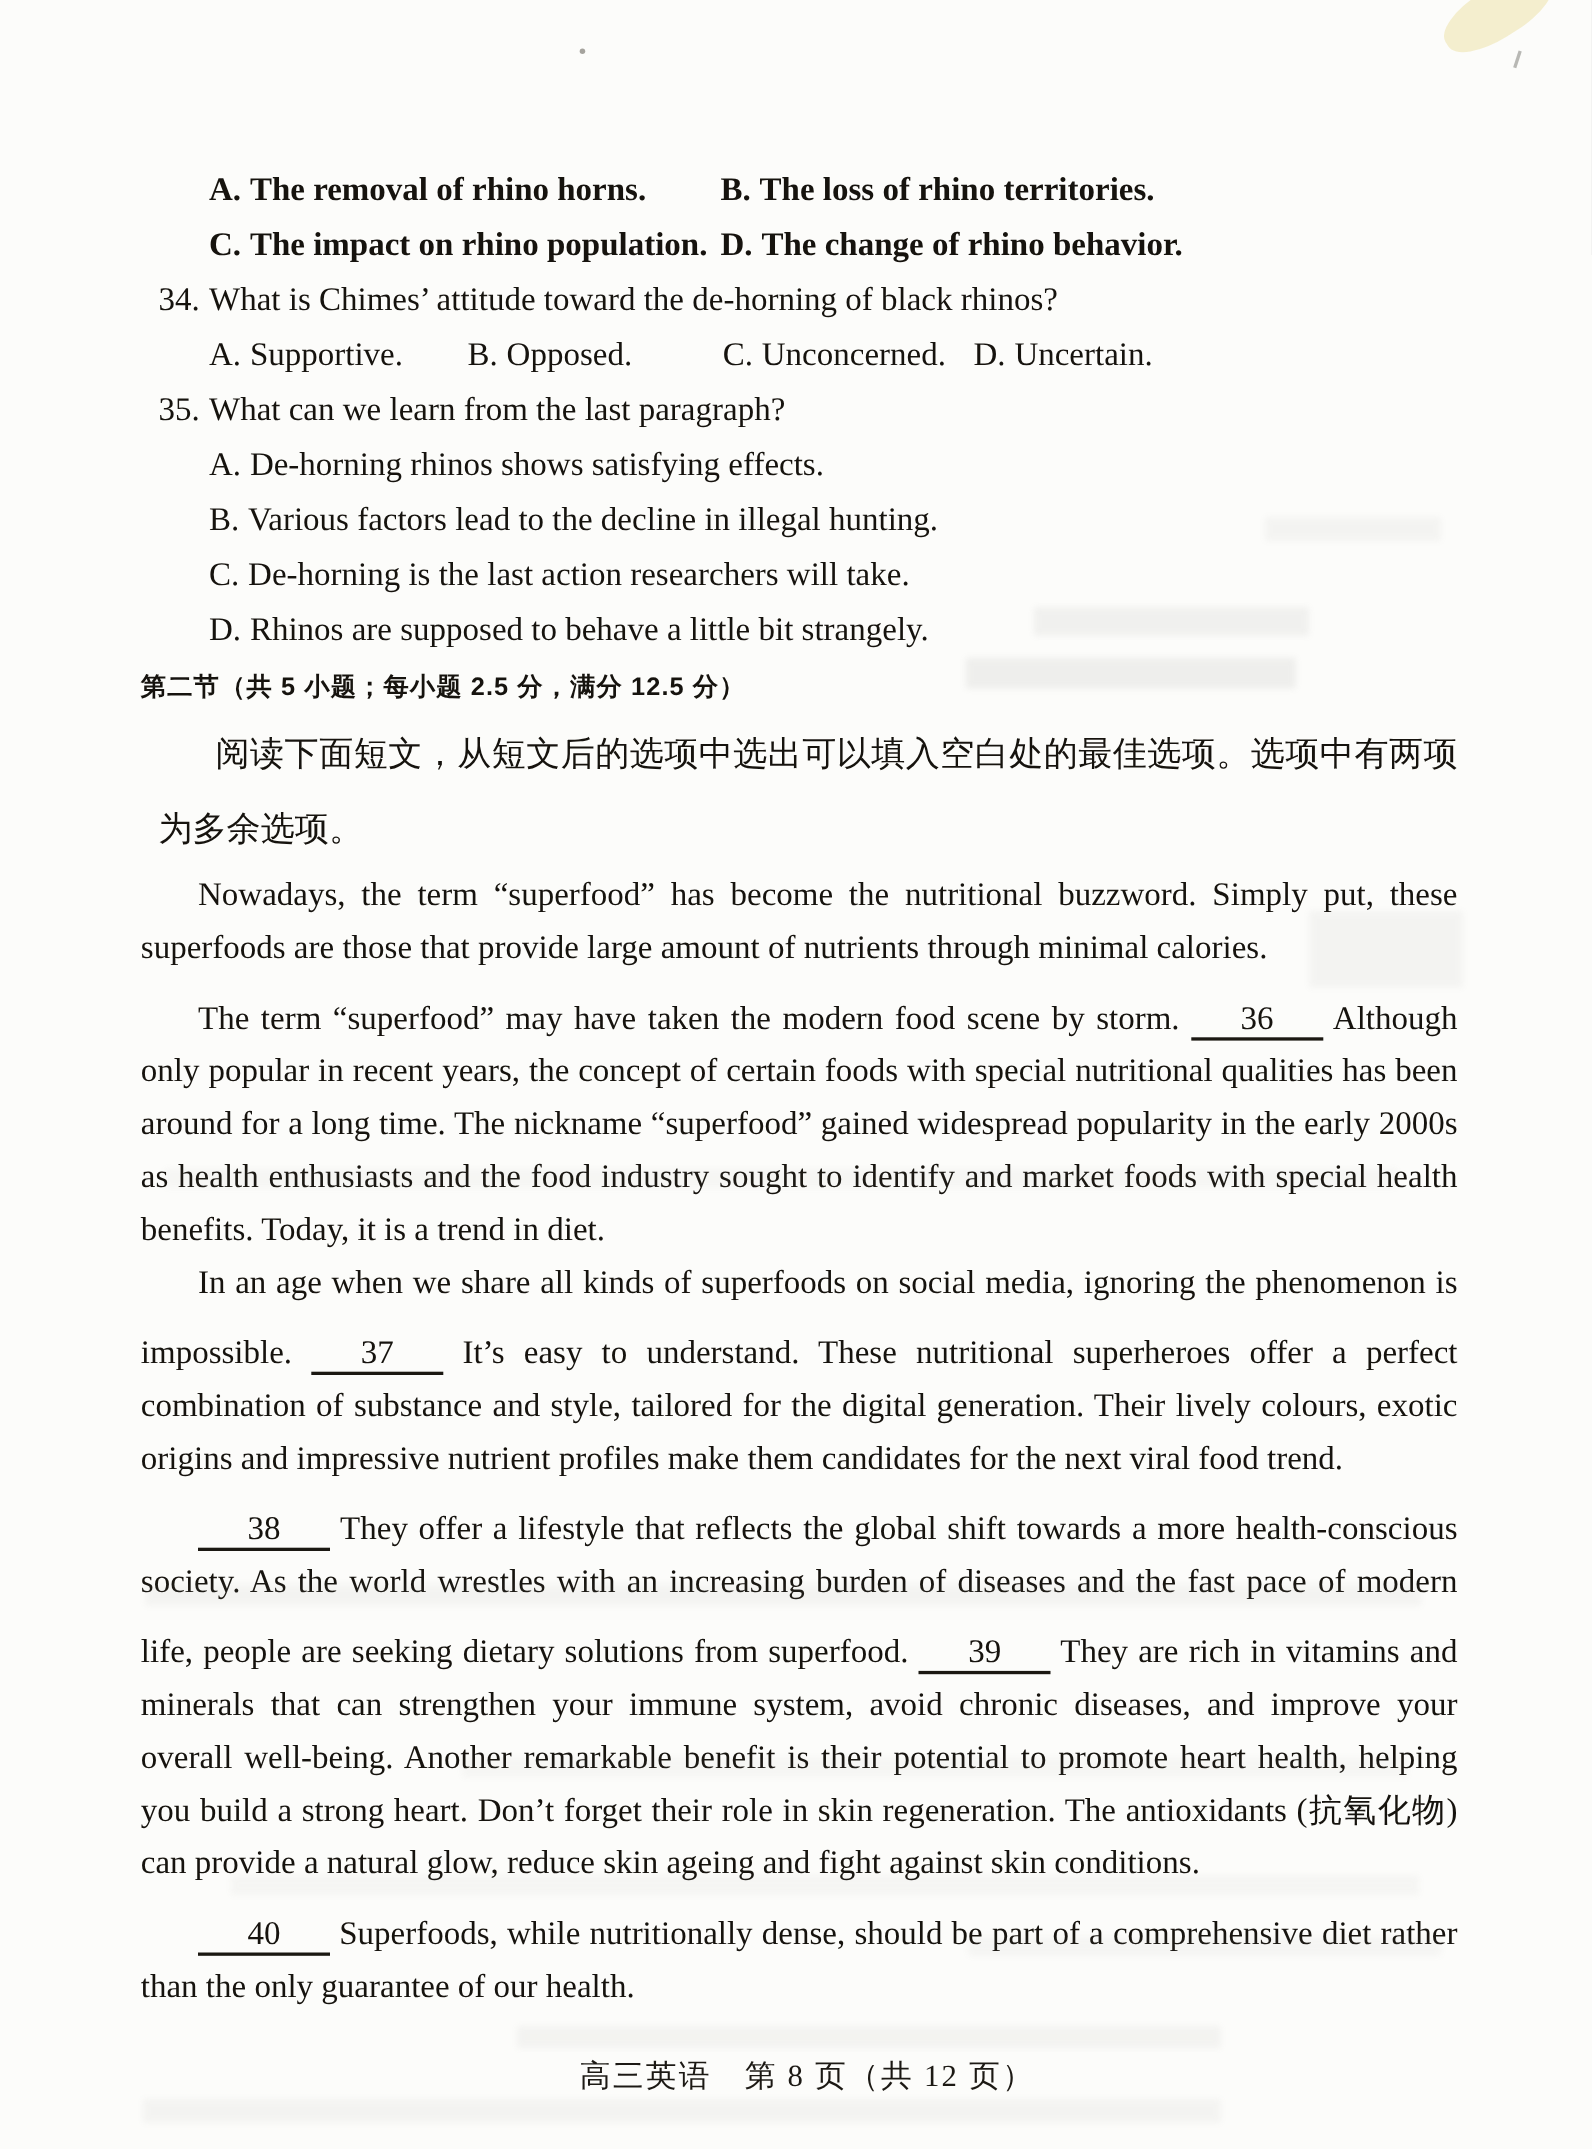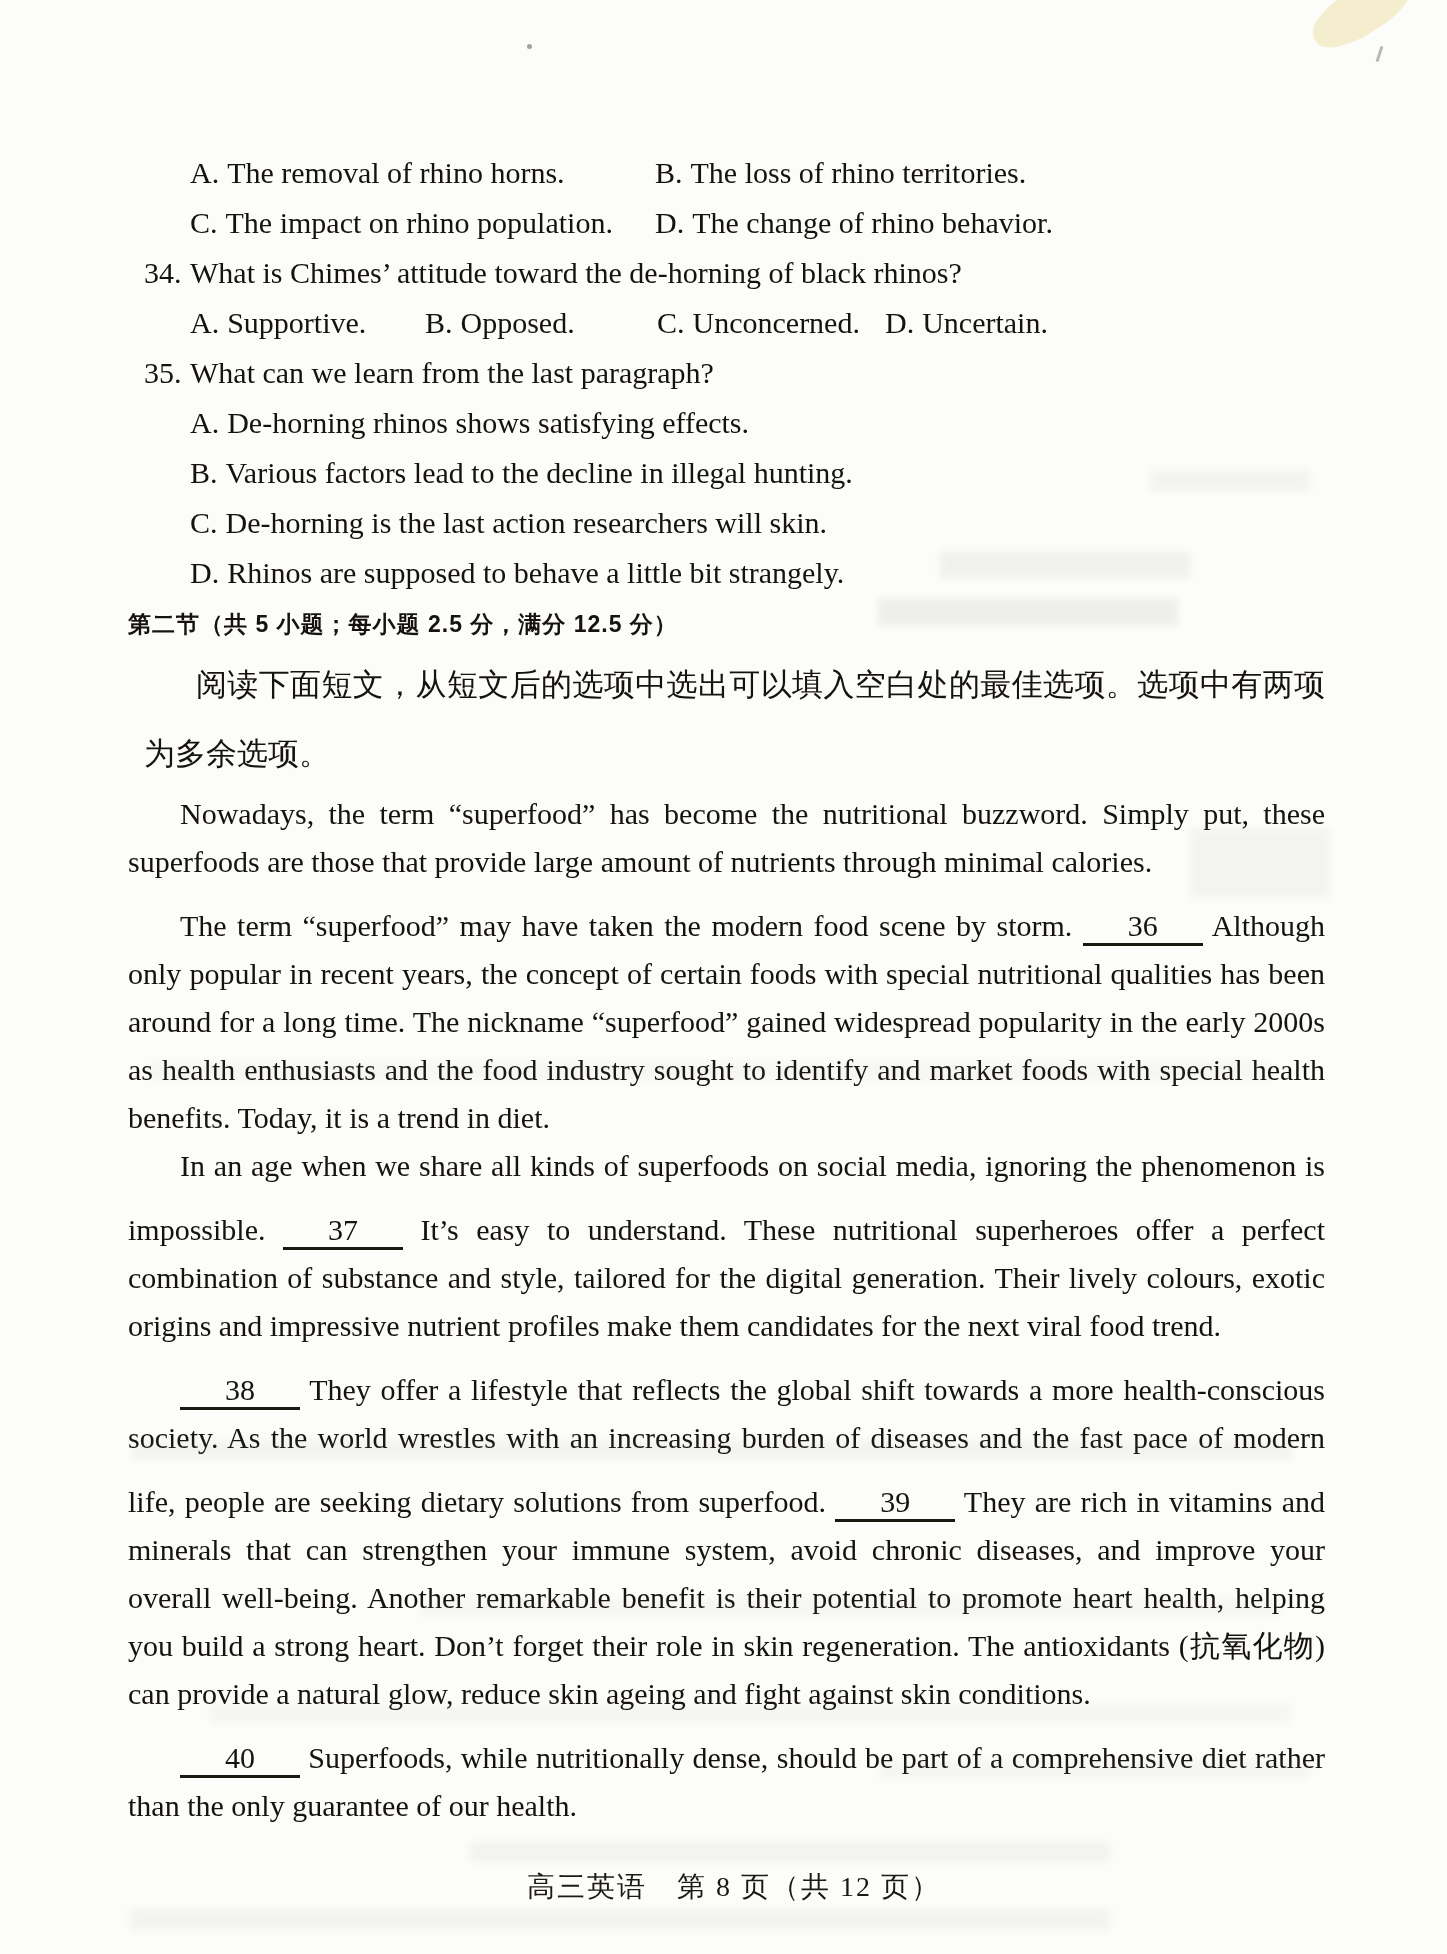--- a/index.html
+++ b/index.html
@@ -15,21 +15,21 @@
     color: #16130e;
     overflow: hidden;
   }
 
   
   .question { margin: 0; }
   .q-line { display: flex; line-height: 50px; font-size: 30px; }
   .q-num { flex: none; width: 46px; margin-left: 16px; }
   .q-text { flex: 1; }
   .options { margin-left: 62px; line-height: 50px; font-size: 30px; }
-  .grid-2 { display: grid; grid-template-columns: 465px 1fr; }
+  .grid-2 { display: grid; grid-template-columns: 465px 1fr; font-weight: bold; }
   .grid-4 { display: grid; grid-template-columns: 235px 232px 228px 1fr; }
   .options .option { white-space: nowrap; }
   .options.stacked .option { display: block; }
   .opt-label { margin-right: 8px; }
 
   
   .cn-heading {
     font-family: "Liberation Sans", sans-serif;
     font-weight: 700;
     font-size: 23px;
@@ -138,21 +138,21 @@
     </div>
 
     <div class="question">
       <div class="q-line">
         <span class="q-num">35.</span>
         <span class="q-text">What can we learn from the last paragraph?</span>
       </div>
       <div class="options stacked">
         <span class="option"><span class="opt-label">A.</span><span>De-horning rhinos shows satisfying effects.</span></span>
         <span class="option"><span class="opt-label">B.</span><span>Various factors lead to the decline in illegal hunting.</span></span>
-        <span class="option"><span class="opt-label">C.</span><span>De-horning is the last action researchers will skin.</span></span>
+        <span class="option"><span class="opt-label">C.</span><span>De-horning is the last action researchers will take.</span></span>
         <span class="option"><span class="opt-label">D.</span><span>Rhinos are supposed to behave a little bit strangely.</span></span>
       </div>
     </div>
 
   </section>
 
   <section>
     <p class="cn-heading">第二节（共 5 小题；每小题 2.5 分，满分 12.5 分）</p>
     <p class="cn-instructions">阅读下面短文，从短文后的选项中选出可以填入空白处的最佳选项。选项中有两项为多余选项。</p>
   </section>

